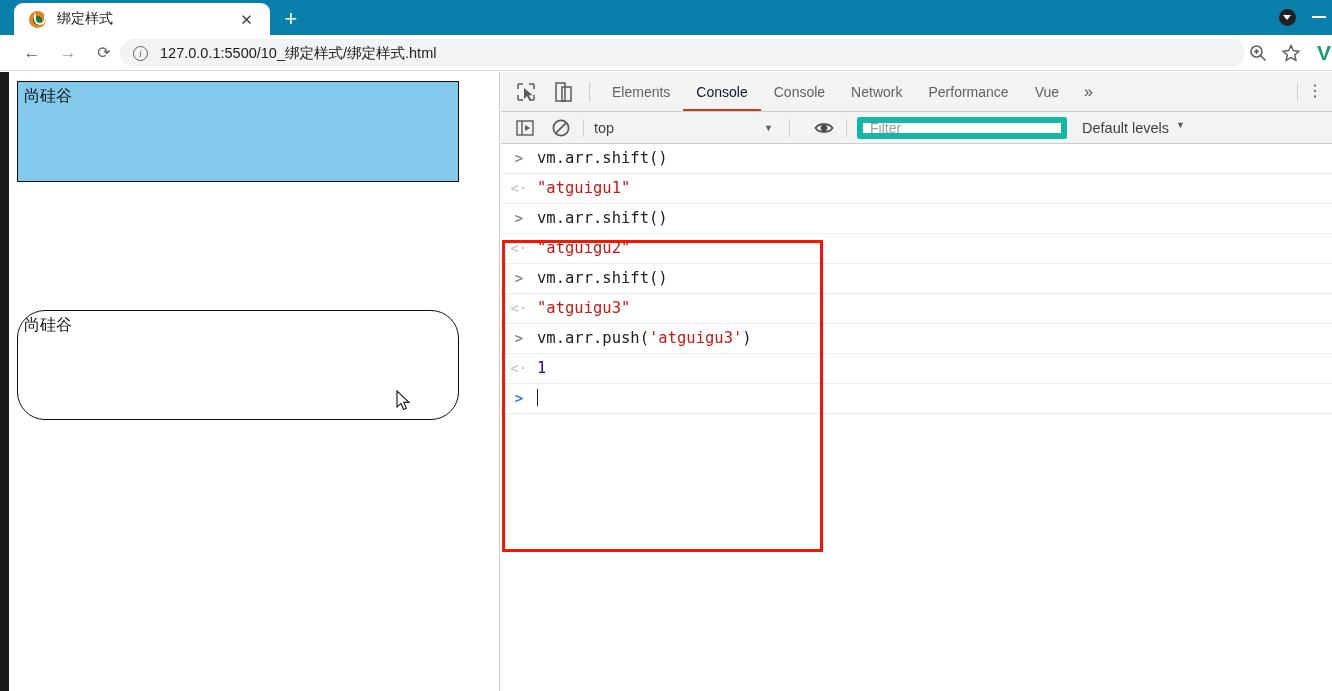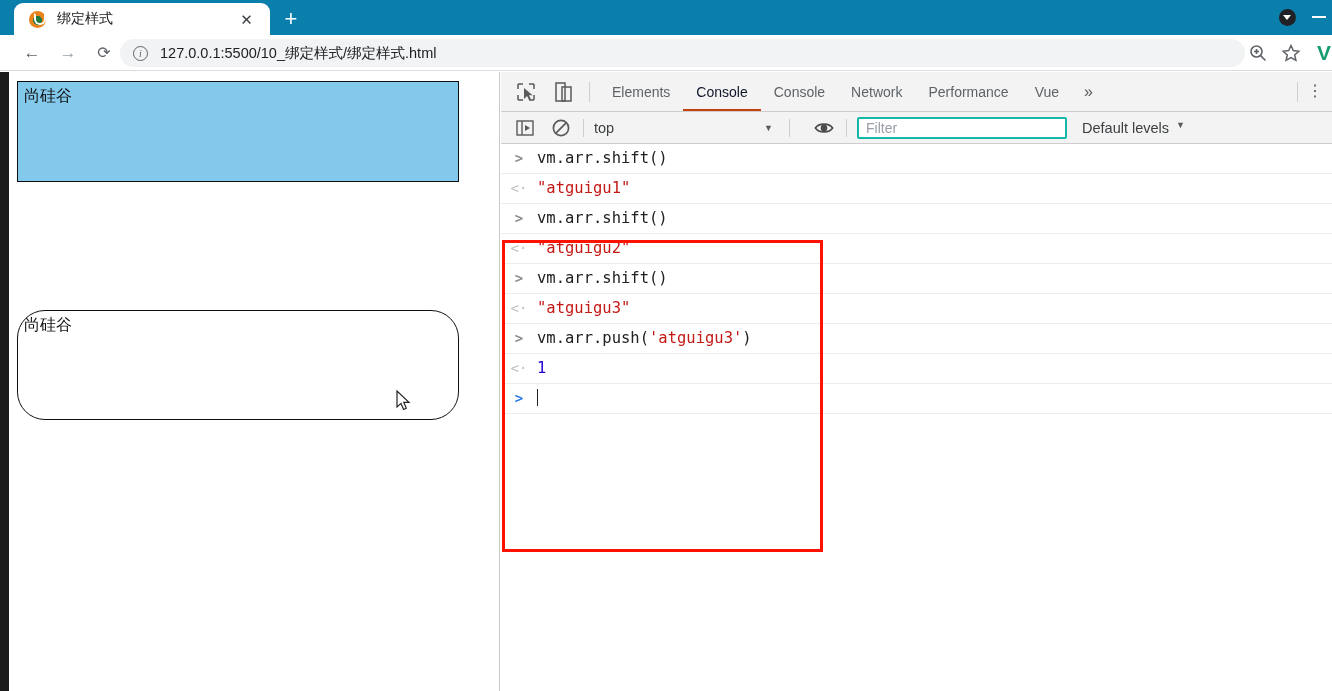--- a/index.html
+++ b/index.html
@@ -268,21 +268,21 @@
     width: 185px;
     display: flex; align-items: center; justify-content: space-between;
     font-size: 14.5px; color: #3c4043;
     padding-right: 6px;
     flex: 0 0 auto;
   }
   .caret { font-size: 9px; color: #5a5a5a; }
   .fb-filter {
     width: 210px; height: 22px;
     background: #ffffff;
-    border: 2px solid #14b8a6;
+    border: 6px solid #14b8a6;
     border-radius: 2px;
     display: flex; align-items: center;
     padding-left: 7px;
     font-size: 14px; color: #9aa0a6;
     flex: 0 0 auto;
   }
   .fb-levels {
     margin-left: 15px;
     font-size: 14.5px; color: #3c4043;
     display: flex; gap: 7px;

